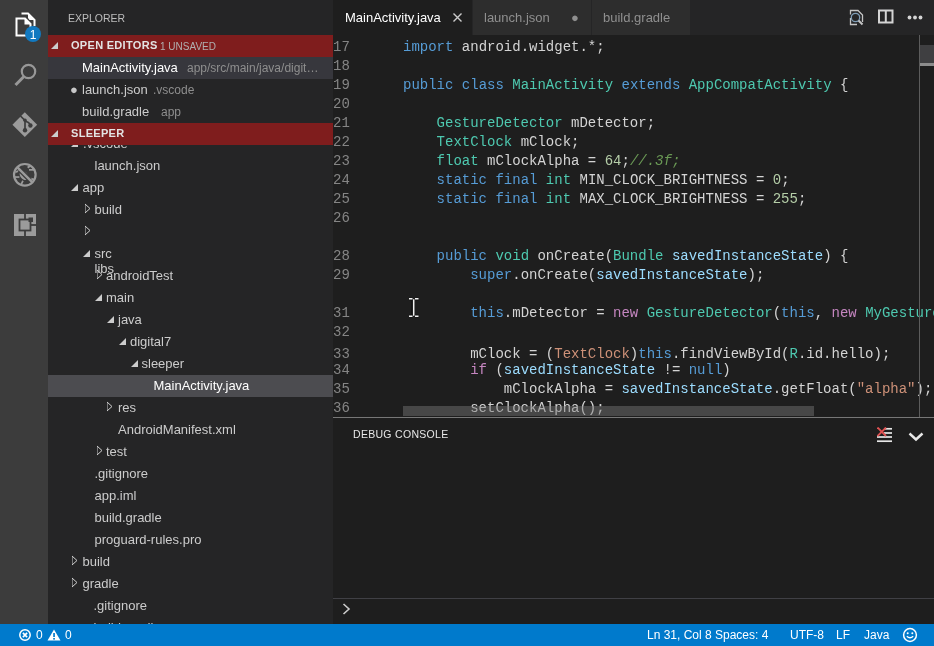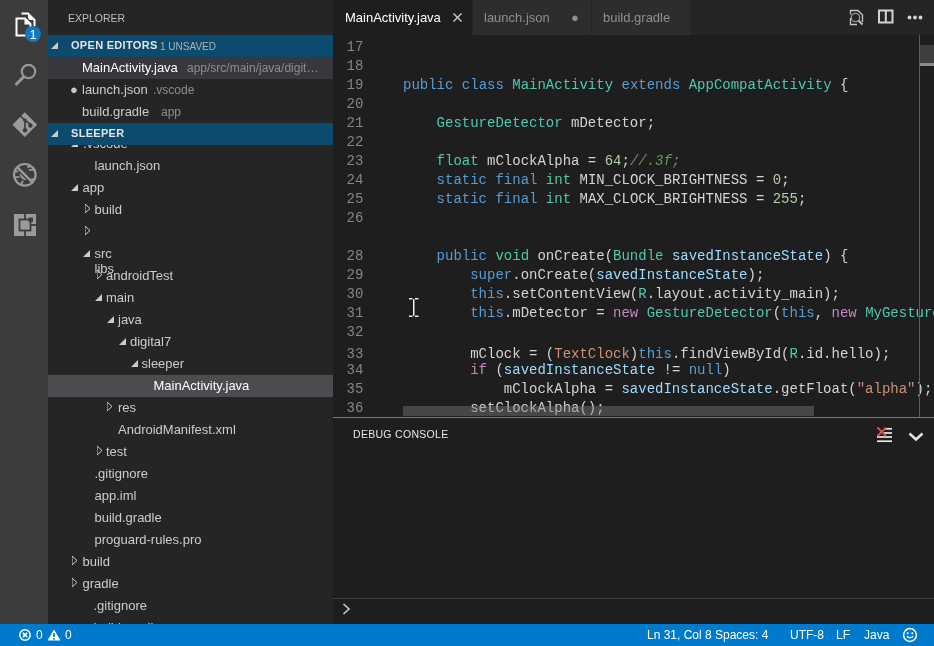--- a/index.html
+++ b/index.html
@@ -7,35 +7,35 @@
     font-family:"Liberation Sans", sans-serif; }
   #app { position:relative; width:934px; height:646px; }
   .abs { position:absolute; }
 
   
   #actbar { left:0; top:0; width:48px; height:624px; background:#3c3c3c; }
 
   
   #sidebar { left:48px; top:0; width:285px; height:624px; background:#252526; }
   .sb-title { left:20px; top:12px; font-size:10.5px; color:#bcbcbc; }
-  .sect { left:0; width:285px; height:22px; background:#0c4a6e; }
+  .sect { left:0; width:285px; height:22px; background:#7f1d1d; }
   .sect-label { position:absolute; left:23px; top:4px; font-size:11px; font-weight:bold; color:#e3e3e3; letter-spacing:0.3px; }
   .row { position:absolute; left:0; width:285px; height:22px; font-size:13px; color:#cccccc; line-height:22px; white-space:nowrap; }
   .row .det { color:#8e8e8e; font-size:12px; }
   .selrow { background:#37373d; }
   .selrow2 { background:#4c4c50; }
   .tw { position:absolute; }
 
   
   #tabbar { left:333px; top:0; width:601px; height:35px; background:#252526; }
   .tab { position:absolute; top:0; height:35px; font-size:13px; line-height:35px; }
   
   #editor { left:333px; top:35px; width:601px; height:382px; background:#1e1e1e; overflow:hidden; }
   .cl { position:absolute; left:0; width:601px; height:19px; font-family:"Liberation Mono", monospace; font-size:14px; line-height:19px; white-space:pre; color:#d4d4d4; }
-  .ln { position:absolute; left:0; width:44px; text-align:center; color:#858585; }
+  .ln { position:absolute; left:0; width:44px; text-align:left; color:#858585; }
   .ct { position:absolute; left:70px; }
   .k { color:#569cd6; } .t { color:#4ec9b0; } .p { color:#c586c0; }
   .v { color:#9cdcfe; } .n { color:#b5cea8; } .s { color:#ce9178; } .c { color:#6a9955;font-style:italic; }
 
   
   #panel { left:333px; top:418px; width:601px; height:206px; background:#1e1e1e; }
   
   #status { left:0; top:624px; width:934px; height:22px; background:#007acc; color:#ffffff; font-size:12px; }
   .st { position:absolute; top:4px; line-height:14px; }
 </style>
@@ -280,33 +280,32 @@
 
       <g fill="#d4d4d4">
         <circle cx="63.5" cy="17.5" r="1.9"></circle>
         <circle cx="69" cy="17.5" r="1.9"></circle>
         <circle cx="74.5" cy="17.5" r="1.9"></circle>
       </g>
     </svg>
   </div>
 
   <div id="editor" class="abs">
-    <div class="cl" style="top:3px;"><span class="ln">17</span></div>
+    <div class="cl" style="top:3px;"><span class="ln">17</span><span class="ct"><span class="k">import</span> android.widget.*;</span></div>
     <div class="cl" style="top:22px;padding-left:48px;"><span class="ln">18</span></div>
     <div class="cl" style="top:41px;"><span class="ln">19</span><span class="ct"><span class="k">public</span> <span class="k">class</span> <span class="t">MainActivity</span> <span class="k">extends</span> <span class="t">AppCompatActivity</span> {</span></div>
     <div class="cl" style="top:60px;"><span class="ln">20</span></div>
     <div class="cl" style="top:79px;"><span class="ln">21</span><span class="ct">    <span class="t">GestureDetector</span> mDetector;</span></div>
-    <div class="cl" style="top:98px;"><span class="ln">22</span></div>
+    <div class="cl" style="top:98px;"><span class="ln">22</span><span class="ct">    <span class="t">TextClock</span> mClock;</span></div>
     <div class="cl" style="top:117px;"><span class="ln">23</span><span class="ct">    <span class="t">float</span> mClockAlpha = <span class="n">64</span>;<span class="c">//.3f;</span></span></div>
     <div class="cl" style="top:136px;"><span class="ln">24</span><span class="ct">    <span class="k">static</span> <span class="k">final</span> <span class="t">int</span> MIN_CLOCK_BRIGHTNESS = <span class="n">0</span>;</span></div>
     <div class="cl" style="top:155px;"><span class="ln">25</span><span class="ct">    <span class="k">static</span> <span class="k">final</span> <span class="t">int</span> MAX_CLOCK_BRIGHTNESS = <span class="n">255</span>;</span></div>
     <div class="cl" style="top:174px;"><span class="ln">26</span></div>
     <div class="cl" style="top:212px;"><span class="ln">28</span><span class="ct">    <span class="k">public</span> <span class="t">void</span> onCreate(<span class="t">Bundle</span> <span class="v">savedInstanceState</span>) {</span></div>
     <div class="cl" style="top:231px;"><span class="ln">29</span><span class="ct">        <span class="k">super</span>.onCreate(<span class="v">savedInstanceState</span>);</span></div>
-    <div class="cl" style="top:250px;"><span class="ln">30</span><span class="ct">        <span class="k">this</span>.setContentView(<span class="t">R</span>.layout.activity_main);</span></div>
     <div class="cl" style="top:269px;"><span class="ln">31</span><span class="ct">        <span class="k">this</span>.mDetector = <span class="p">new</span> <span class="t">GestureDetector</span>(<span class="k">this</span>, <span class="p">new</span> <span class="t">MyGestureListener</span>());</span></div>
     <div class="cl" style="top:288px;"><span class="ln">32</span></div>
     <div class="cl" style="top:310px;"><span class="ln">33</span><span class="ct">        mClock = (<span class="s">TextClock</span>)<span class="k">this</span>.findViewById(<span class="t">R</span>.id.hello);</span></div>
     <div class="cl" style="top:326px;"><span class="ln">34</span><span class="ct">        <span class="p">if</span> (<span class="v">savedInstanceState</span> != <span class="k">null</span>)</span></div>
     <div class="cl" style="top:345px;"><span class="ln">35</span><span class="ct">            mClockAlpha = <span class="v">savedInstanceState</span>.getFloat(<span class="s">"alpha"</span>);</span></div>
     <div class="cl" style="top:364px;"><span class="ln">36</span><span class="ct">        setClockAlpha();</span></div>
 
     <svg style="position:absolute;left:74px;top:262px;" width="13" height="21">
       <g stroke="#000000" stroke-width="3" fill="none" opacity="0.35">
         <path d="M2.5 2 h3 M8.5 2 h3 M5.5 2.5 v16 M2.5 19 h3 M8.5 19 h3"></path>

